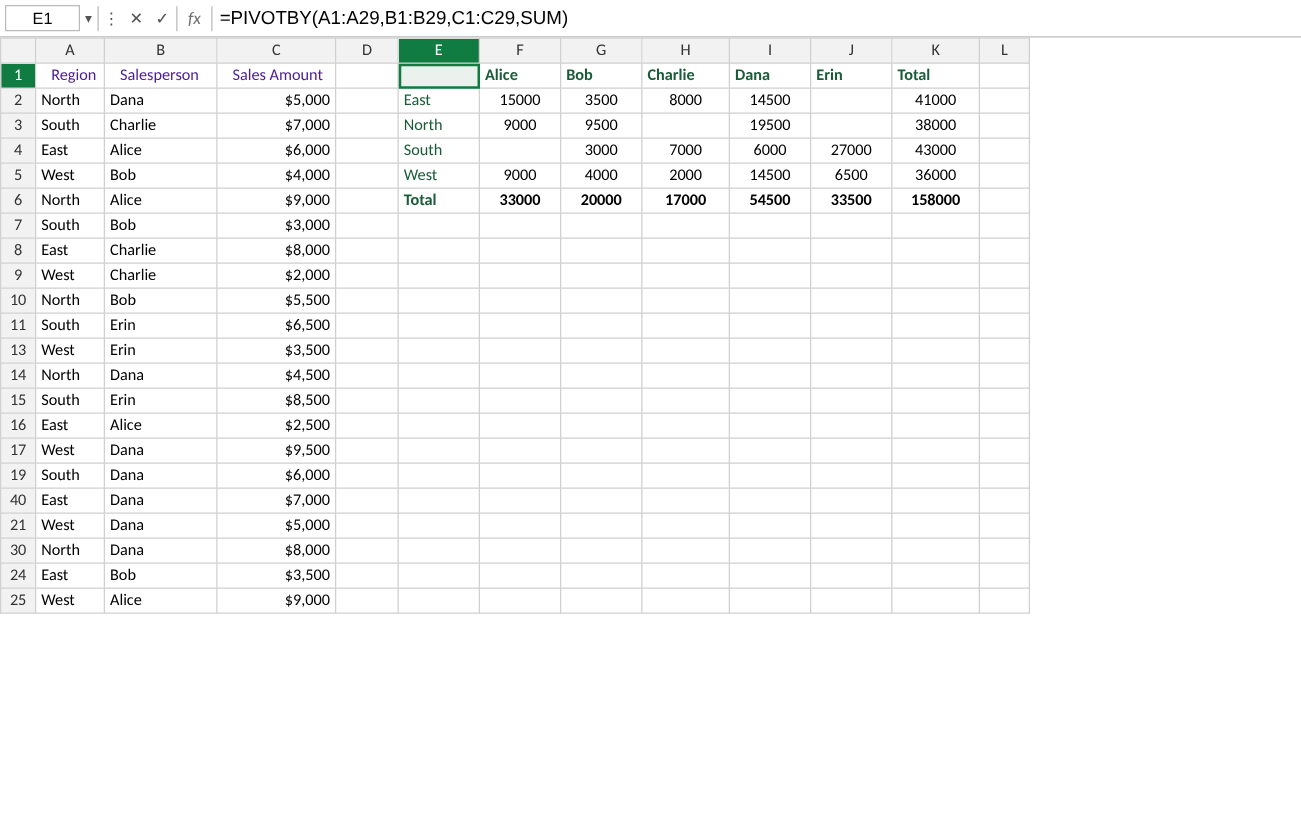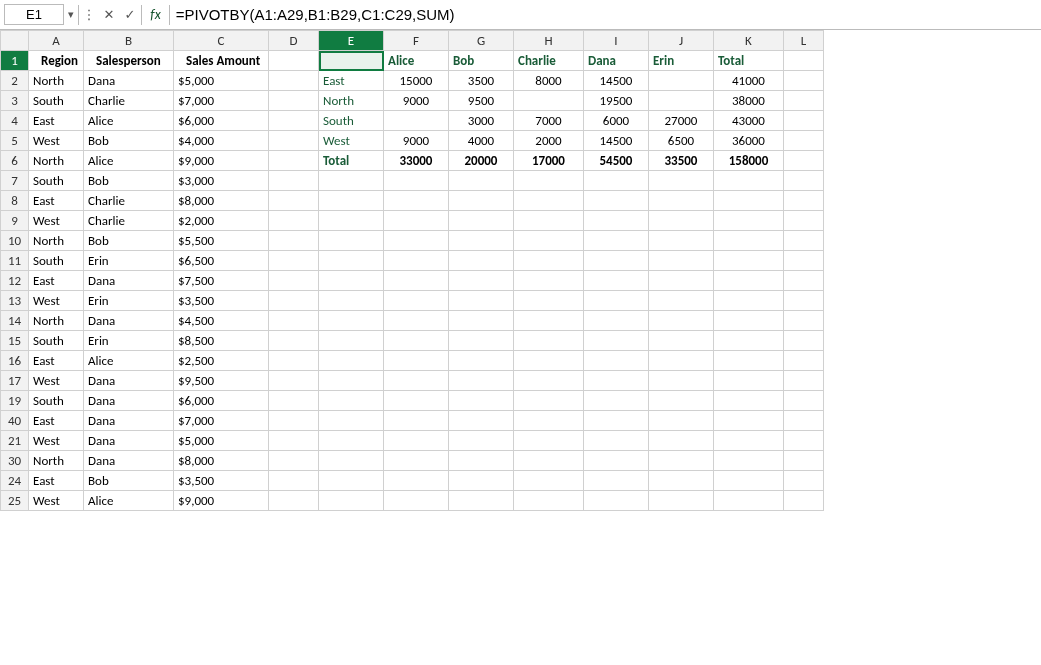--- a/index.html
+++ b/index.html
@@ -19,21 +19,21 @@
       width: 60px;
       border: 1px solid #bbb;
       padding: 2px 4px;
       font-size: 13px;
       text-align: center;
     }
     .fb-chevron { padding: 0 2px; color: #555; font-size: 11px; }
     .fb-dots { padding: 0 2px; color: #555; }
     .fb-x { padding: 0 4px; color: #555; cursor: pointer; }
     .fb-check { padding: 0 4px; color: #555; cursor: pointer; }
-    .fb-fx { padding: 0 6px; color: #14532d; font-style: italic; font-size: 14px; }
+    .fb-fx { padding: 0 6px; color: #737373; font-style: italic; font-size: 14px; }
     .fb-divider { width: 1px; background: #bbb; height: 20px; }
     .formula-input {
       flex: 1;
       border: none;
       outline: none;
       font-size: 15px;
       padding: 2px 4px;
     }
 
     
@@ -84,26 +84,26 @@
     table.sheet td.data {
       background: #fff;
     }
     table.sheet td.data.selected {
       background: #e9f2ec;
       outline: 2px solid #107c41;
       outline-offset: -2px;
     }
     table.sheet td.header-cell {
       background: #fff;
-      font-weight: bold;
-      color: #000000;
+      font-weight: normal;
+      color: #4c1d95;
       padding-left: 12px;
     }
     table.sheet td.num {
-      text-align: left;
+      text-align: right;
     }
     table.sheet td.pivot-header {
       background: #fff;
       color: #1a5c38;
       font-weight: bold;
     }
     table.sheet td.pivot-label {
       color: #1a5c38;
     }
     table.sheet td.pivot-num {
@@ -340,35 +340,20 @@
           <td class="data"></td>
           <td class="data"></td>
           <td class="data"></td>
           <td class="data"></td>
           <td class="data"></td>
           <td class="data"></td>
           <td class="data"></td>
           <td class="data empty"></td>
         </tr>
         <tr>
-          <th class="row-header">12</th>
-          <td class="data">East</td>
-          <td class="data">Dana</td>
-          <td class="data num">$7,500</td>
-          <td class="data empty"></td>
-          <td class="data"></td>
-          <td class="data"></td>
-          <td class="data"></td>
-          <td class="data"></td>
-          <td class="data"></td>
-          <td class="data"></td>
-          <td class="data"></td>
-          <td class="data empty"></td>
-        </tr>
-        <tr>
           <th class="row-header">13</th>
           <td class="data">West</td>
           <td class="data">Erin</td>
           <td class="data num">$3,500</td>
           <td class="data empty"></td>
           <td class="data"></td>
           <td class="data"></td>
           <td class="data"></td>
           <td class="data"></td>
           <td class="data"></td>

